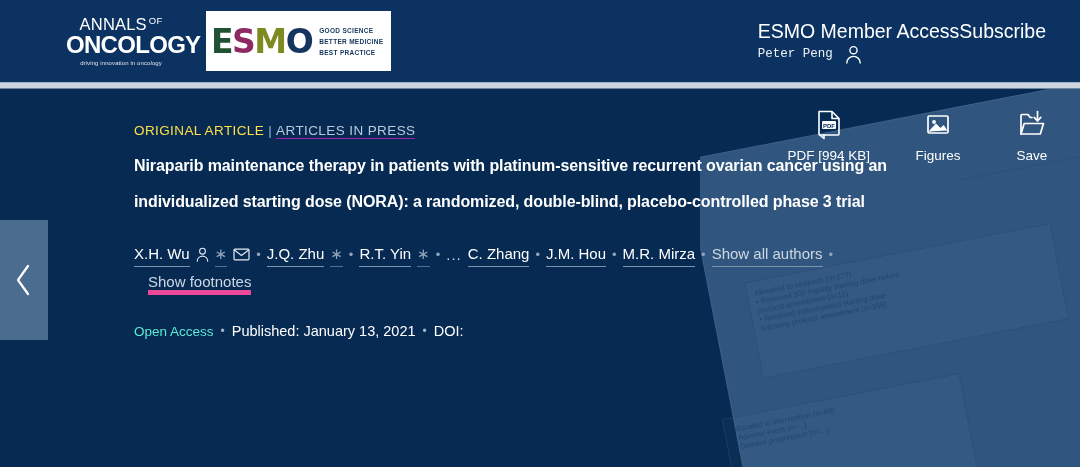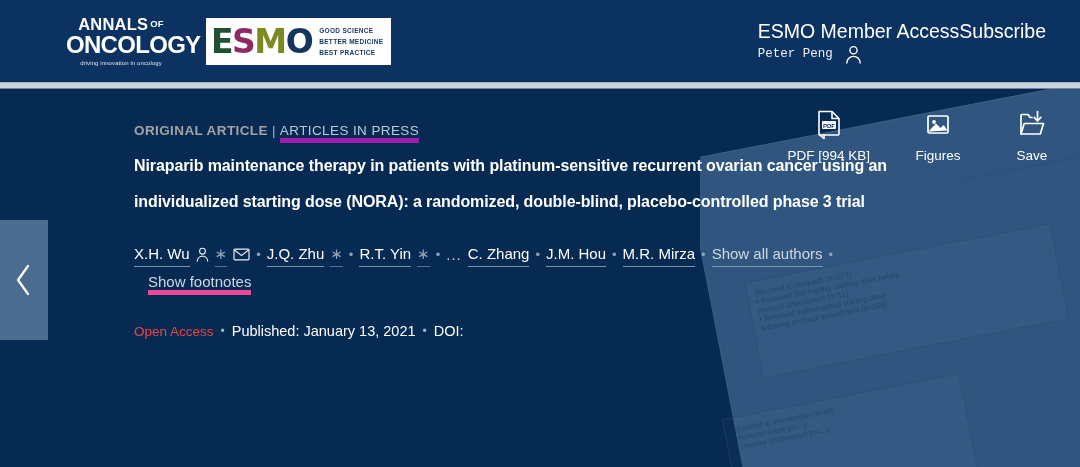--- a/index.html
+++ b/index.html
@@ -45,35 +45,35 @@
     height:5px;background:#ccd5de;
     border-top:1px solid #9fb0c2;border-bottom:1px solid #6f86a1;
   }
 
   
   #journal-logo{
     margin-left:66px; width:110px; text-align:center; color:#ffffff;
     line-height:1; user-select:none;
   }
   #journal-logo .l1{
-    font-size:16.5px; letter-spacing:.2px; font-weight:700;
-    display:flex; align-items:center; justify-content:center;
+    font-size:16.5px; letter-spacing:.2px; font-weight:400;
+    display:flex; align-items:flex-start; justify-content:center;
   }
   #journal-logo .l1 .of{font-size:9.5px; margin-left:2px;}
   #journal-logo .l2{
     font-size:24px; font-weight:700; letter-spacing:-.7px; margin-top:1px;
   }
   #journal-logo .l3{
     font-size:6px; letter-spacing:.1px; margin-top:3px; color:#dfe6ee;
   }
 
   
   #esmo-logo{
     margin-left:30px; background:#ffffff; padding:18px 5px;
-    display:flex; align-items:center; gap:7px; height:47px; box-sizing:border-box;
+    display:flex; align-items:center; gap:7px; height:60px; box-sizing:border-box;
   }
   #esmo-logo .mark{
     font-size:33px; font-weight:700; letter-spacing:-1.5px; line-height:1;
     font-family:"DejaVu Sans", sans-serif;
   }
   #esmo-logo .mark .e{color:#1f5132;}
   #esmo-logo .mark .s{color:#8e2a63;}
   #esmo-logo .mark .m{color:#7d8a22;}
   #esmo-logo .mark .o{color:#15355f;}
   #esmo-logo .slogan{
@@ -101,23 +101,23 @@
     background:#4a6c8f; z-index:6;
     display:flex; align-items:center; justify-content:center; cursor:pointer;
   }
 
   
   #article{
     position:relative; z-index:4; padding:34px 0 0 134px;
   }
 
   #kicker{font-size:13.5px; letter-spacing:.4px;}
-  #kicker .ka{color:#a3a3a3; font-weight:700;}
+  #kicker .ka{color:#fde047; font-weight:400;}
   #kicker .kbar{color:#9fb6cd; margin:0 4px; font-weight:400;}
-  #kicker .kb{color:#b8cadb; border-bottom:5px solid #a21caf; cursor:pointer;}
+  #kicker .kb{color:#b8cadb; border-bottom:1px solid #a21caf; cursor:pointer;}
 
   #article-title{
     color:#ffffff; font-size:16px; line-height:36px; font-weight:700;
     margin:10px 0 0 0; max-width:780px; letter-spacing:-.1px;
   }
 
   #authors{
     margin-top:22px; max-width:790px;
     display:flex; flex-wrap:wrap; align-items:center; gap:0 6px;
     font-size:15px; color:#ffffff; line-height:24px;
@@ -136,21 +136,21 @@
   #show-footnotes{
     margin-top:6px; margin-left:14px;
     color:#cdd8e3; font-size:15px; display:inline-block;
     border-bottom:5px solid #ec4899; cursor:pointer;
   }
 
   #meta-line{
     margin-top:28px; font-size:14.5px; color:#ffffff;
     display:flex; align-items:center; gap:0 7px; flex-wrap:wrap;
   }
-  #meta-line .oa{color:#ef4444; font-size:13.5px; cursor:pointer;}
+  #meta-line .oa{color:#5eead4; font-size:13.5px; cursor:pointer;}
   #meta-line .dot{color:#9fb3c6; font-size:12px;}
   #meta-line .doi-link{
     color:#ffffff; border-bottom:1px solid #8fa4b8; cursor:pointer;
   }
 
   
   #article-tools{
     position:absolute; z-index:6; right:22px; top:110px;
     display:flex; gap:42px; align-items:flex-start;
   }

